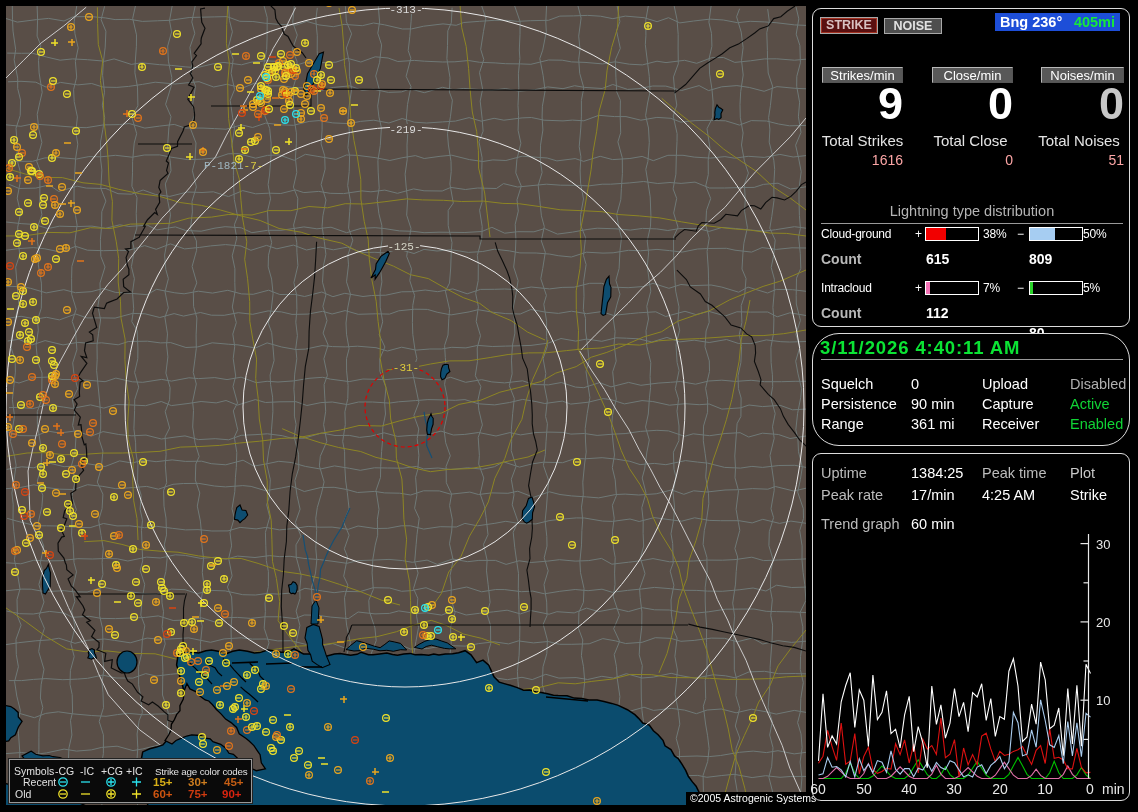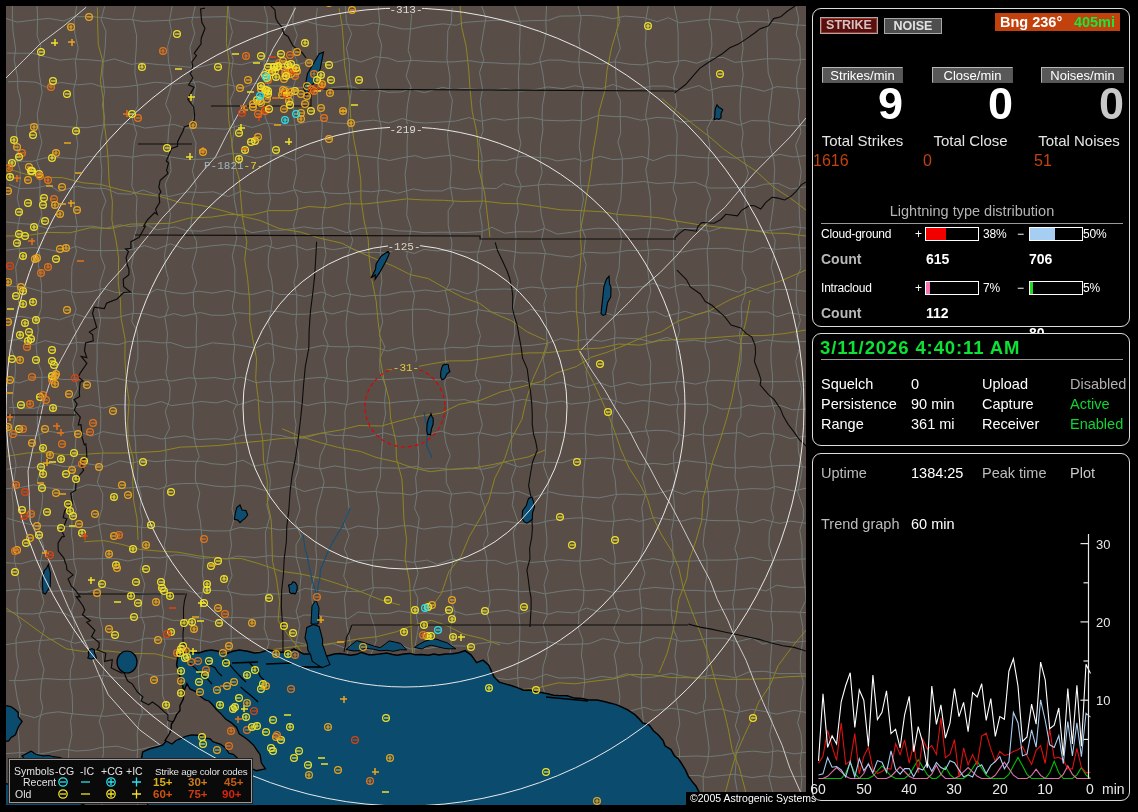--- a/index.html
+++ b/index.html
@@ -3,26 +3,26 @@
 <style>
 *{margin:0;padding:0;box-sizing:border-box;}
 html,body{width:1138px;height:812px;background:#000;overflow:hidden;font-family:"Liberation Sans",sans-serif;position:relative;}
 .panelbox{position:absolute;border:1px solid #dcdcdc;border-radius:9px;background:#000;}
 .panelbox > div{position:absolute;}
 .btn{text-align:center;font-weight:bold;font-size:12.5px;}
 .strike{background:#5a0f0f;border:1px solid #a8a8a8;box-shadow:inset 0 0 0 1px #a23020;color:#d8c0c0;line-height:15px;}
 .noise{background:#4e4e4e;border:1px solid #a8a8a8;color:#e2e2e2;line-height:14px;}
 .gray{background:#585858;border:1px solid;border-color:#b8b8b8 #555 #555 #b8b8b8;color:#ededed;}
 .btn.sm{height:16px;line-height:15px;font-size:13px;font-weight:normal;color:#fff;}
-.bng{background:#c2410c;font-size:14.5px;font-weight:bold;line-height:18px;padding:0 5px;display:flex;justify-content:space-between;}
+.bng{background:#1d4ed8;font-size:14.5px;font-weight:bold;line-height:18px;padding:0 5px;display:flex;justify-content:space-between;}
 .bw{color:#fff;}
 .bg4{color:#17e83a;}
 .bignum{font-size:45px;font-weight:bold;text-align:right;height:46px;line-height:46px;}
 .tlab{color:#e4e4e4;font-size:15px;text-align:center;}
-.tval{color:#c2410c;font-size:16px;text-align:left;}
+.tval{color:#fca5a5;font-size:14px;text-align:right;}
 .lhead{color:#b4b4b4;font-size:14.5px;border-bottom:1px solid #999;padding-bottom:4px;}
 .lrow{width:302px;height:17px;font-size:12px;font-weight:normal;color:#fff;letter-spacing:-0.2px;}
 .lrow span{position:absolute;}
 .bar{top:1px;width:54px;height:14px;border:1px solid #fff;background:#000;}
 .bar i{display:block;height:12px;}
 .crow{font-size:14px;font-weight:bold;color:#fff;height:16px;width:302px;}
 .crow span{position:absolute;}
 .dtime{color:#0be334;font-size:18.5px;font-weight:bold;letter-spacing:0.9px;}
 .hline{height:1px;background:#999;}
 .srow{position:absolute;left:8px;width:302px;height:17px;font-size:14.5px;color:#fff;}
@@ -1107,21 +1107,21 @@
     <span style="left:162px;top:1px;">38%</span>
       <span style="left:196px;top:1px;">−</span>
     <span class="bar" style="left:208px;">
         <i style="width:25px;background:#a6cdf2;"></i>
       </span>
     <span style="left:262px;top:1px;">50%</span>
   </div>
   <div class="crow" style="left:8px;top:242px;">
       <span style="left:0;color:#b8b8b8;">Count</span>
       <span style="left:105px;">615</span>
-      <span style="left:208px;">706</span>
+      <span style="left:208px;">809</span>
     </div>
   <div class="lrow" style="left:8px;top:271px;">
     <span style="left:0;top:1px;">Intracloud</span>
       <span style="left:94px;top:1px;">+</span>
     <span class="bar" style="left:104px;">
         <i style="width:4px;background:#f473b6;"></i>
       </span>
     <span style="left:162px;top:1px;">7%</span>
       <span style="left:196px;top:1px;">−</span>
     <span class="bar" style="left:208px;">
@@ -1129,21 +1129,21 @@
       </span>
     <span style="left:262px;top:1px;">5%</span>
   </div>
   <div class="crow" style="left:8px;top:296px;">
       <span style="left:0;color:#b8b8b8;">Count</span>
       <span style="left:105px;">112</span>
       <span style="left:208px;margin-top:20px;">80</span>
     </div>
 </div>
 
-<div class="panelbox" style="left:812px;top:333px;width:318px;height:113px;">
+<div class="panelbox" style="left:812px;top:333px;width:318px;height:113px;border-radius:27px;">
   <div class="dtime" style="left:7px;top:3px;">3/11/2026 4:40:11 AM</div>
   <div class="hline" style="left:8px;top:25px;width:302px;"></div>
   <div class="srow" style="top:42px;">
       <span class="c1">Squelch</span>
       <span class="c2">0</span>
       <span class="c3">Upload</span>
       <span class="c4" style="color:#b0b0b0;">Disabled</span>
     </div>
   <div class="srow" style="top:62px;">
       <span class="c1">Persistence</span>
@@ -1158,20 +1158,26 @@
       <span class="c4" style="color:#10d435;">Enabled</span>
     </div>
 </div>
 
 <div class="panelbox" style="left:812px;top:453px;width:318px;height:348px;">
   <div class="srow" style="top:11px;">
       <span class="c1 gr">Uptime</span>
       <span class="c2">1384:25</span>
       <span class="c3 gr">Peak time</span>
       <span class="c4" style="color:#c8c8c8;">Plot</span>
+    </div>
+  <div class="srow" style="top:33px;">
+      <span class="c1 gr">Peak rate</span>
+      <span class="c2">17/min</span>
+      <span class="c3">4:25 AM</span>
+      <span class="c4">Strike</span>
     </div>
   <div class="srow" style="top:62px;">
       <span class="c1 gr">Trend graph</span>
       <span class="c2">60 min</span>
     </div>
 </div>
 <svg width="1138" height="812" viewBox="0 0 1138 812" style="position:absolute;left:0;top:0">
     <path d="M818.5,778.5 L823.0,778.5 L827.6,778.5 L832.1,778.5 L836.6,778.5 L841.2,778.5 L845.7,773.3 L850.2,762.8 L854.8,773.3 L859.3,778.5 L863.8,778.5 L868.4,778.5 L872.9,776.0 L877.4,771.0 L882.0,766.0 L886.5,771.0 L891.0,776.0 L895.6,778.5 L900.1,778.5 L904.6,778.5 L909.2,774.7 L913.7,767.2 L918.2,759.7 L922.8,767.2 L927.3,774.7 L931.8,778.5 L936.4,778.5 L940.9,774.6 L945.4,766.8 L950.0,774.6 L954.5,778.5 L959.0,778.5 L963.6,778.5 L968.1,775.1 L972.6,768.2 L977.2,761.3 L981.7,768.2 L986.2,775.1 L990.8,778.5 L995.3,778.5 L999.8,778.5 L1004.4,778.5 L1008.9,774.3 L1013.4,765.8 L1018.0,757.4 L1022.5,765.8 L1027.0,774.3 L1031.6,778.5 L1036.1,778.5 L1040.6,778.5 L1045.2,778.5 L1049.7,772.8 L1054.2,761.3 L1058.8,772.8 L1063.3,778.5 L1067.8,778.5 L1072.4,778.5 L1076.9,774.8 L1081.4,767.5 L1086.0,774.8 L1090.5,778.5" stroke="#00c000" fill="none" stroke-width="1.1"></path>
     <path d="M818.5,778.5 L823.0,778.5 L827.6,776.3 L832.1,771.9 L836.6,767.5 L841.2,771.9 L845.7,776.3 L850.2,778.5 L854.8,778.5 L859.3,778.5 L863.8,773.5 L868.4,763.6 L872.9,773.5 L877.4,778.5 L882.0,778.5 L886.5,778.5 L891.0,776.2 L895.6,771.5 L900.1,766.8 L904.6,771.5 L909.2,776.2 L913.7,778.5 L918.2,778.5 L922.8,778.5 L927.3,778.5 L931.8,774.1 L936.4,765.2 L940.9,774.1 L945.4,778.5 L950.0,778.5 L954.5,778.5 L959.0,776.3 L963.6,771.9 L968.1,767.5 L972.6,771.9 L977.2,776.3 L981.7,778.5 L986.2,778.5 L990.8,778.5 L995.3,775.2 L999.8,768.6 L1004.4,762.1 L1008.9,768.6 L1013.4,775.2 L1018.0,778.5 L1022.5,778.5 L1027.0,778.5 L1031.6,775.4 L1036.1,769.1 L1040.6,775.4 L1045.2,778.5 L1049.7,778.5 L1054.2,778.5 L1058.8,778.5 L1063.3,774.3 L1067.8,766.0 L1072.4,774.3 L1076.9,778.5 L1081.4,778.5 L1086.0,778.5 L1090.5,778.5" stroke="#e070a8" fill="none" stroke-width="1.1"></path>
     <path d="M818.5,763.2 L823.0,756.2 L827.6,730.4 L832.1,746.6 L836.6,760.4 L841.2,723.0 L845.7,764.2 L850.2,761.1 L854.8,733.6 L859.3,773.8 L863.8,756.4 L868.4,747.2 L872.9,769.6 L877.4,773.3 L882.0,771.5 L886.5,768.1 L891.0,769.2 L895.6,743.8 L900.1,754.6 L904.6,739.9 L909.2,763.0 L913.7,744.4 L918.2,772.9 L922.8,739.2 L927.3,749.1 L931.8,745.5 L936.4,754.5 L940.9,718.0 L945.4,757.8 L950.0,754.1 L954.5,739.6 L959.0,776.7 L963.6,748.0 L968.1,764.8 L972.6,754.5 L977.2,764.8 L981.7,736.1 L986.2,733.2 L990.8,748.9 L995.3,761.4 L999.8,751.3 L1004.4,755.5 L1008.9,754.2 L1013.4,751.4 L1018.0,749.7 L1022.5,746.5 L1027.0,755.8 L1031.6,764.4 L1036.1,750.3 L1040.6,745.5 L1045.2,763.5 L1049.7,728.9 L1054.2,758.3 L1058.8,757.3 L1063.3,760.0 L1067.8,768.6 L1072.4,768.9 L1076.9,748.3 L1081.4,767.3 L1086.0,772.9 L1090.5,772.3" stroke="#dd1111" fill="none" stroke-width="1.1"></path>

